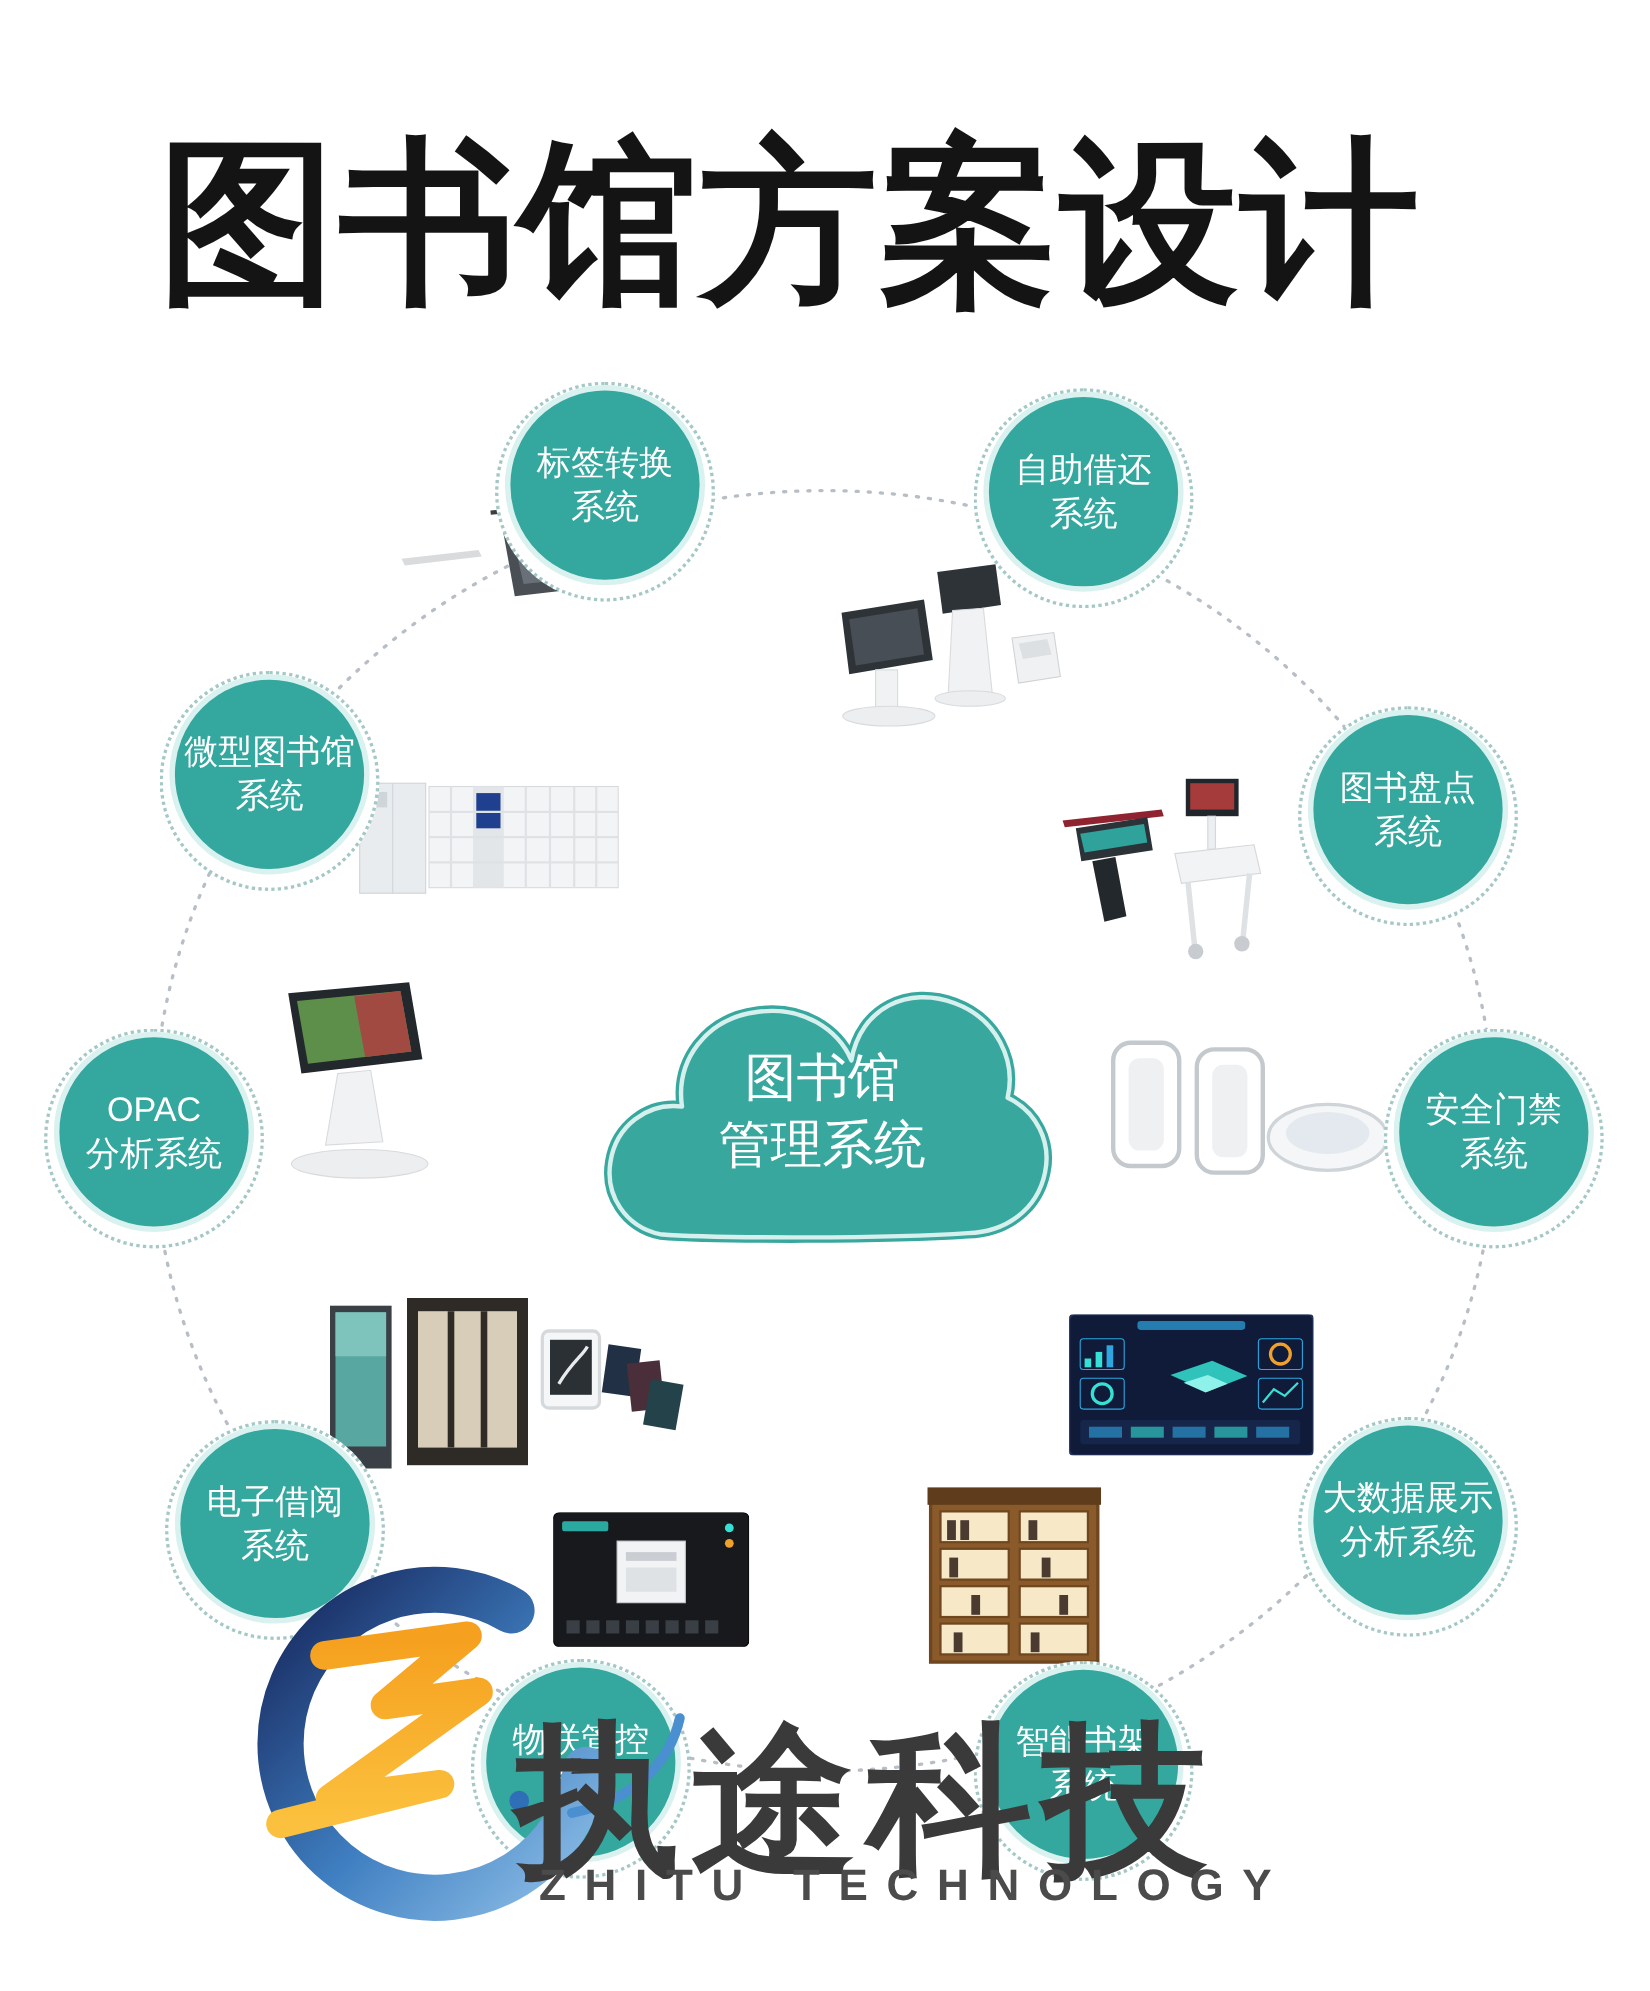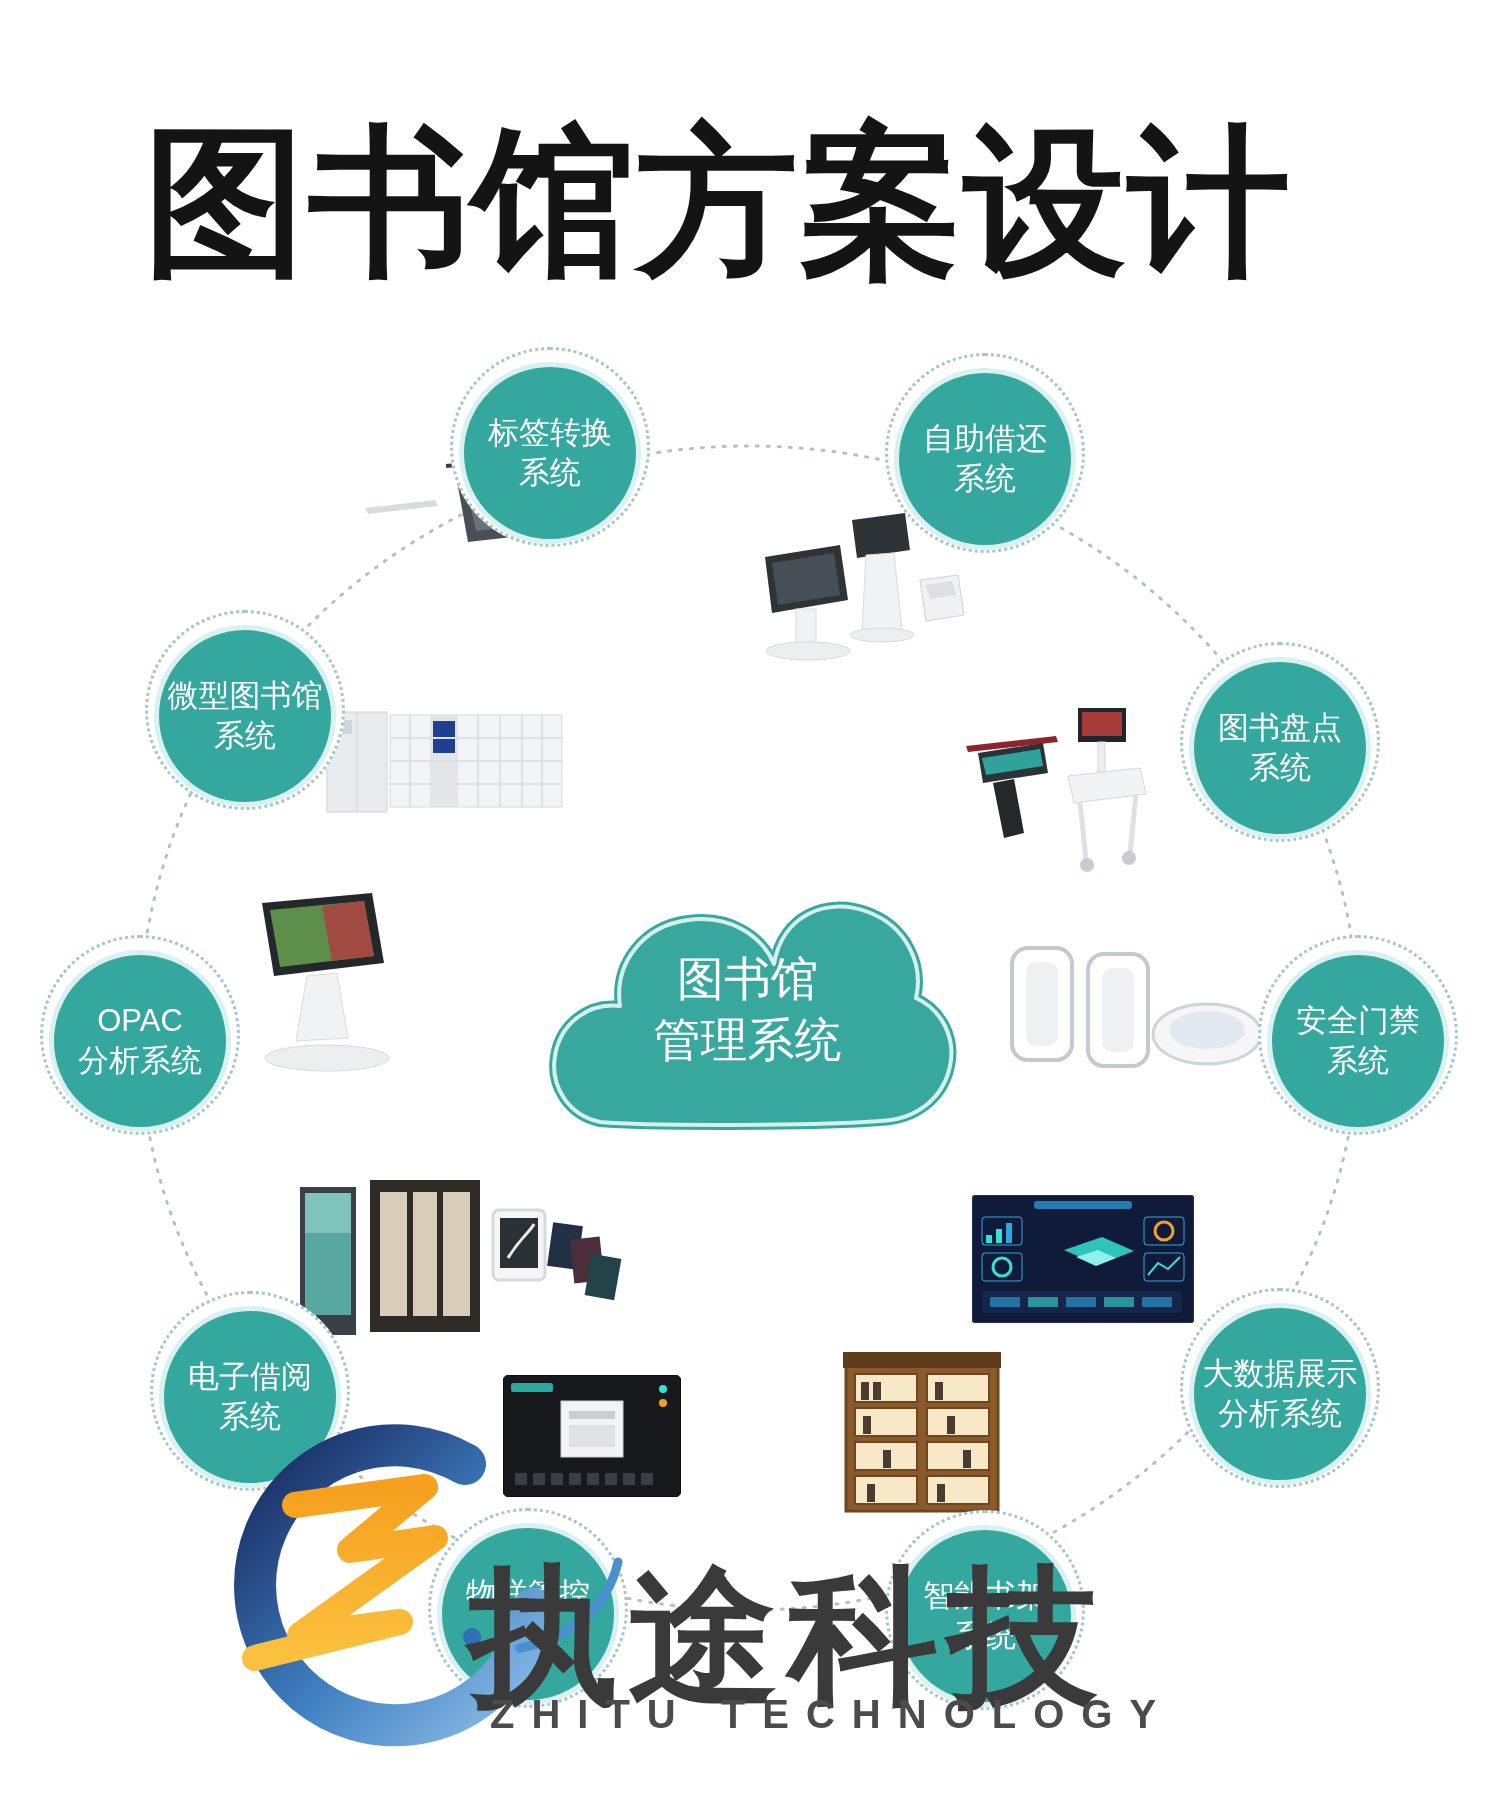--- a/index.html
+++ b/index.html
@@ -11,21 +11,21 @@
   .title{
     position:absolute;left:0;top:95px;width:1436px;text-align:center;
     font-size:162px;font-weight:900;color:#141414;letter-spacing:2px;white-space:nowrap;
   }
   
   .ring-svg{position:absolute;left:0;top:0;z-index:0;}
   
   .node{
     position:absolute;width:200px;height:200px;border-radius:50%;
     border:3px dotted #a4c8c5;background:#ffffff;box-sizing:border-box;
-    display:flex;align-items:flex-end;justify-content:center;z-index:2;
+    display:flex;align-items:flex-start;justify-content:center;z-index:2;
   }
   .node-inner{
     width:182px;height:182px;border-radius:50%;background:#34a79e;
     border:5px solid #d9f1ef;box-sizing:border-box;
     display:flex;flex-direction:column;align-items:center;justify-content:center;
     color:#ffffff;font-size:31px;line-height:1.28;text-align:center;font-weight:500;
   }
   
   .cloud-svg{position:absolute;left:530px;top:860px;z-index:2;}
   .cloud-text{

